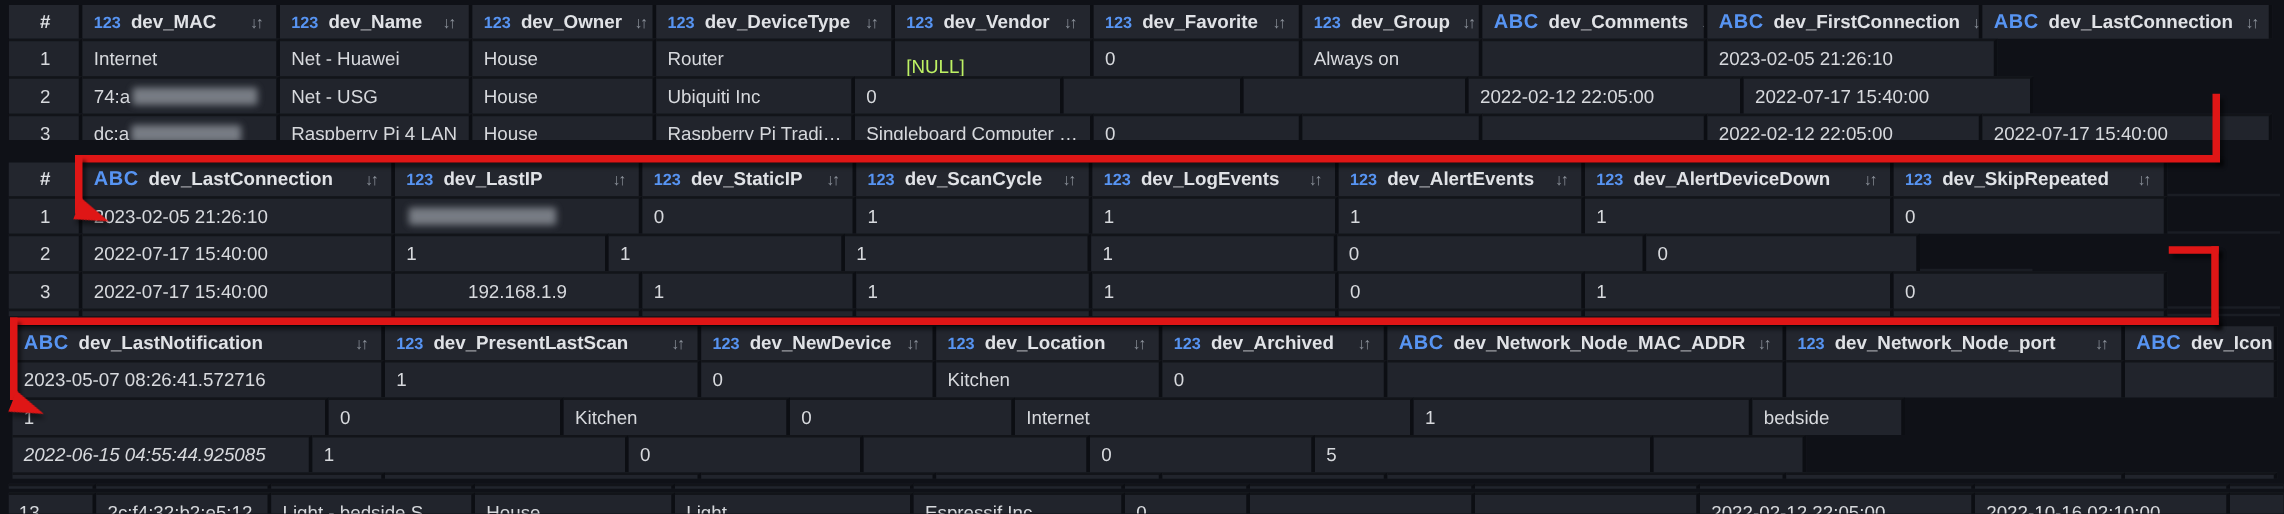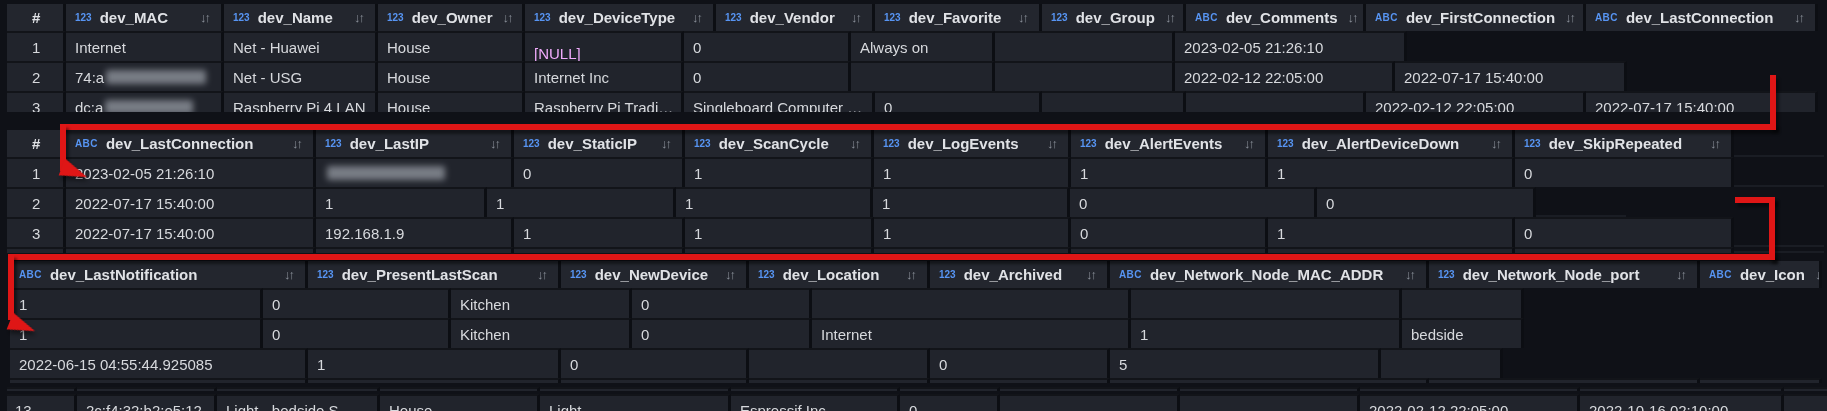--- a/index.html
+++ b/index.html
@@ -12,36 +12,36 @@
   .hrow{display:flex;height:27px;}
   .drow{display:flex;height:30px;}
   .srow{display:flex;}
   .hcell{
     display:flex;align-items:center;box-sizing:border-box;
     height:27px;background:#23262e;border-right:3px solid #0c0e13;
     padding:0 12px 0 9px;color:#e0e2e6;font-weight:600;font-size:15px;
     white-space:nowrap;overflow:hidden;
   }
   .hlabel{white-space:nowrap;}
-  .ticon{color:#5794f2;font-weight:700;font-size:10px;margin-right:8px;flex:none;}
-  .ticon.tt{font-size:10px;letter-spacing:.4px;}
+  .ticon{color:#5794f2;font-weight:700;font-size:13px;margin-right:8px;flex:none;}
+  .ticon.tt{font-size:16px;letter-spacing:.4px;}
   .sorticon{margin-left:auto;padding-left:10px;color:#8a9099;font-size:13px;
     letter-spacing:-2px;font-weight:400;flex:none;}
   .dcell{
     display:flex;align-items:center;box-sizing:border-box;
     background:#21242c;border-right:3px solid #0c0e13;border-top:2px solid #121419;
     padding:0 8px 0 9px;color:#d7d9dd;font-size:15px;white-space:nowrap;overflow:hidden;
   }
   .scell{
     box-sizing:border-box;background:#21242c;
     border-right:3px solid #0c0e13;border-top:2px solid #121419;
   }
   .filler{background:transparent !important;border-right:none !important;
     border-top:none !important;border-bottom:2px solid #1a1d24;}
-  .muted{color:#f0abfc;margin-top:13px;}
+  .muted{color:#bef264;margin-top:13px;}
   .blur{display:inline-block;height:14px;background:#8e939b;filter:blur(3px);
     border-radius:2px;margin-left:2px;opacity:.8;flex:none;}
   .rseg{position:absolute;box-shadow:3px 4px 3px rgba(0,0,0,.45);}
   .rhead{position:absolute;width:0;height:0;
     border-top:9px solid transparent;border-bottom:9px solid transparent;
     transform-origin:left center;filter:drop-shadow(3px 3px 2px rgba(0,0,0,.45));}
 </style>
 </head>
 <body>
 
@@ -108,20 +108,23 @@
         </div>
         <div class="dcell" style="width: 158px;">
           <span class="cv">Internet</span>
         </div>
         <div class="dcell" style="width: 154px;">
           <span class="cv">Net - Huawei</span>
         </div>
         <div class="dcell" style="width: 147px;">
           <span class="cv">House</span>
         </div>
+        <div class="dcell" style="width: 191px;">
+          <span class="cv">Router</span>
+        </div>
         <div class="dcell" style="width: 159px;">
           <span class="cv muted">[NULL]</span>
         </div>
         <div class="dcell" style="width: 167px;">
           <span class="cv">0</span>
         </div>
         <div class="dcell" style="width: 144px;">
           <span class="cv">Always on</span>
         </div>
         <div class="dcell" style="width: 180px;"></div>
@@ -137,21 +140,21 @@
           <span class="cv">74:a</span>
           <span class="blur" style="width: 100px;"></span>
         </div>
         <div class="dcell" style="width: 154px;">
           <span class="cv">Net - USG</span>
         </div>
         <div class="dcell" style="width: 147px;">
           <span class="cv">House</span>
         </div>
         <div class="dcell" style="width: 159px;">
-          <span class="cv">Internet Inc</span>
+          <span class="cv">Ubiquiti Inc</span>
         </div>
         <div class="dcell" style="width: 167px;">
           <span class="cv">0</span>
         </div>
         <div class="dcell" style="width: 144px;"></div>
         <div class="dcell" style="width: 180px;"></div>
         <div class="dcell" style="width: 220px;">
           <span class="cv">2022-02-12 22:05:00</span>
         </div>
         <div class="dcell" style="width: 232px;">
@@ -297,21 +300,21 @@
         </div>
         <div class="dcell filler" style="width: 90px;"></div>
       </div>
       <div class="drow">
         <div class="dcell" style="width: 59px; padding-left: 25px;">
           <span class="cv">3</span>
         </div>
         <div class="dcell" style="width: 250px;">
           <span class="cv">2022-07-17 15:40:00</span>
         </div>
-        <div class="dcell" style="width: 198px;">
+        <div class="dcell" style="width: 198px; justify-content: center;">
           <span class="cv">192.168.1.9</span>
         </div>
         <div class="dcell" style="width: 171px;">
           <span class="cv">1</span>
         </div>
         <div class="dcell" style="width: 189px;">
           <span class="cv">1</span>
         </div>
         <div class="dcell" style="width: 197px;">
           <span class="cv">1</span>
@@ -377,20 +380,23 @@
           <span class="hlabel">dev_Network_Node_port</span>
           <span class="sorticon">↓↑</span>
         </div>
         <div class="hcell" style="width: 122px;">
           <span class="ticon tt">ABC</span>
           <span class="hlabel">dev_Icon</span>
           <span class="sorticon">↓↑</span>
         </div>
       </div>
       <div class="drow">
+        <div class="dcell" style="width: 298px;">
+          <span class="cv">2023-05-07 08:26:41.572716</span>
+        </div>
         <div class="dcell" style="width: 253px;">
           <span class="cv">1</span>
         </div>
         <div class="dcell" style="width: 188px;">
           <span class="cv">0</span>
         </div>
         <div class="dcell" style="width: 181px;">
           <span class="cv">Kitchen</span>
         </div>
         <div class="dcell" style="width: 180px;">
@@ -417,21 +423,21 @@
           <span class="cv">Internet</span>
         </div>
         <div class="dcell" style="width: 271px;">
           <span class="cv">1</span>
         </div>
         <div class="dcell" style="width: 122px;">
           <span class="cv">bedside</span>
         </div>
       </div>
       <div class="drow">
-        <div class="dcell" style="width: 298px;">
+        <div class="dcell" style="width: 240px; font-style: italic;">
           <span class="cv">2022-06-15 04:55:44.925085</span>
         </div>
         <div class="dcell" style="width: 253px;">
           <span class="cv">1</span>
         </div>
         <div class="dcell" style="width: 188px;">
           <span class="cv">0</span>
         </div>
         <div class="dcell" style="width: 181px;"></div>
         <div class="dcell" style="width: 180px;">

